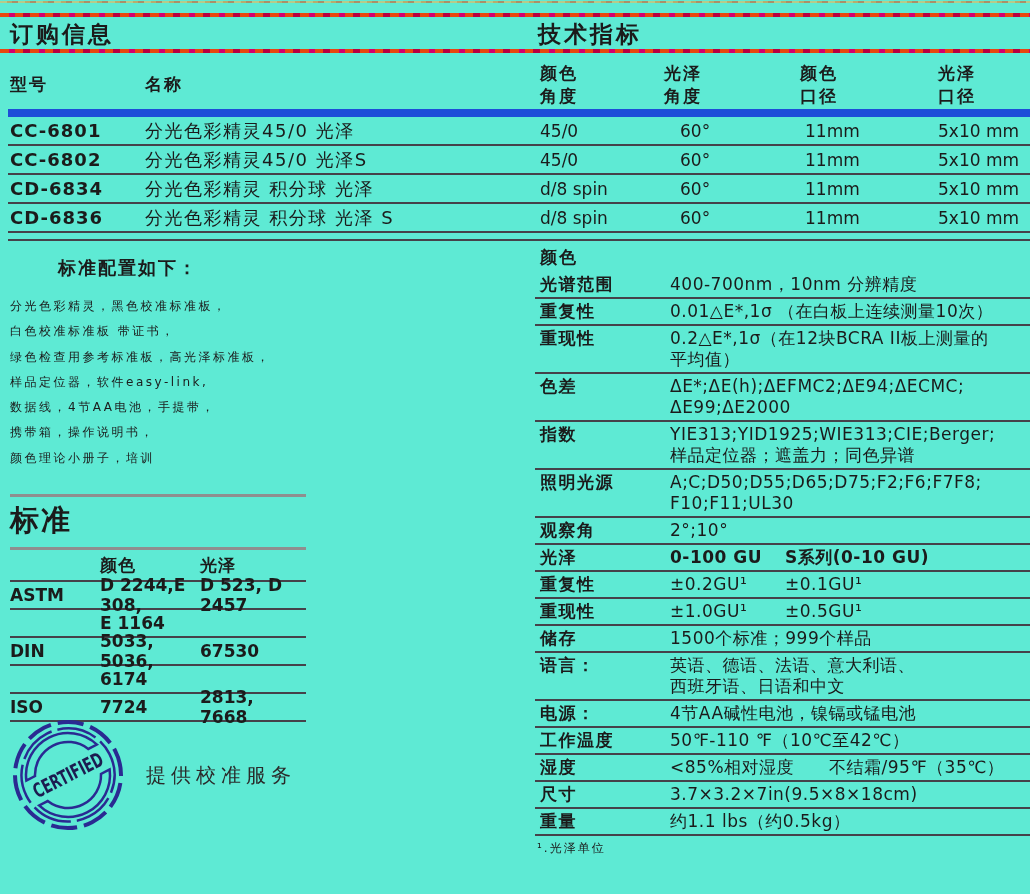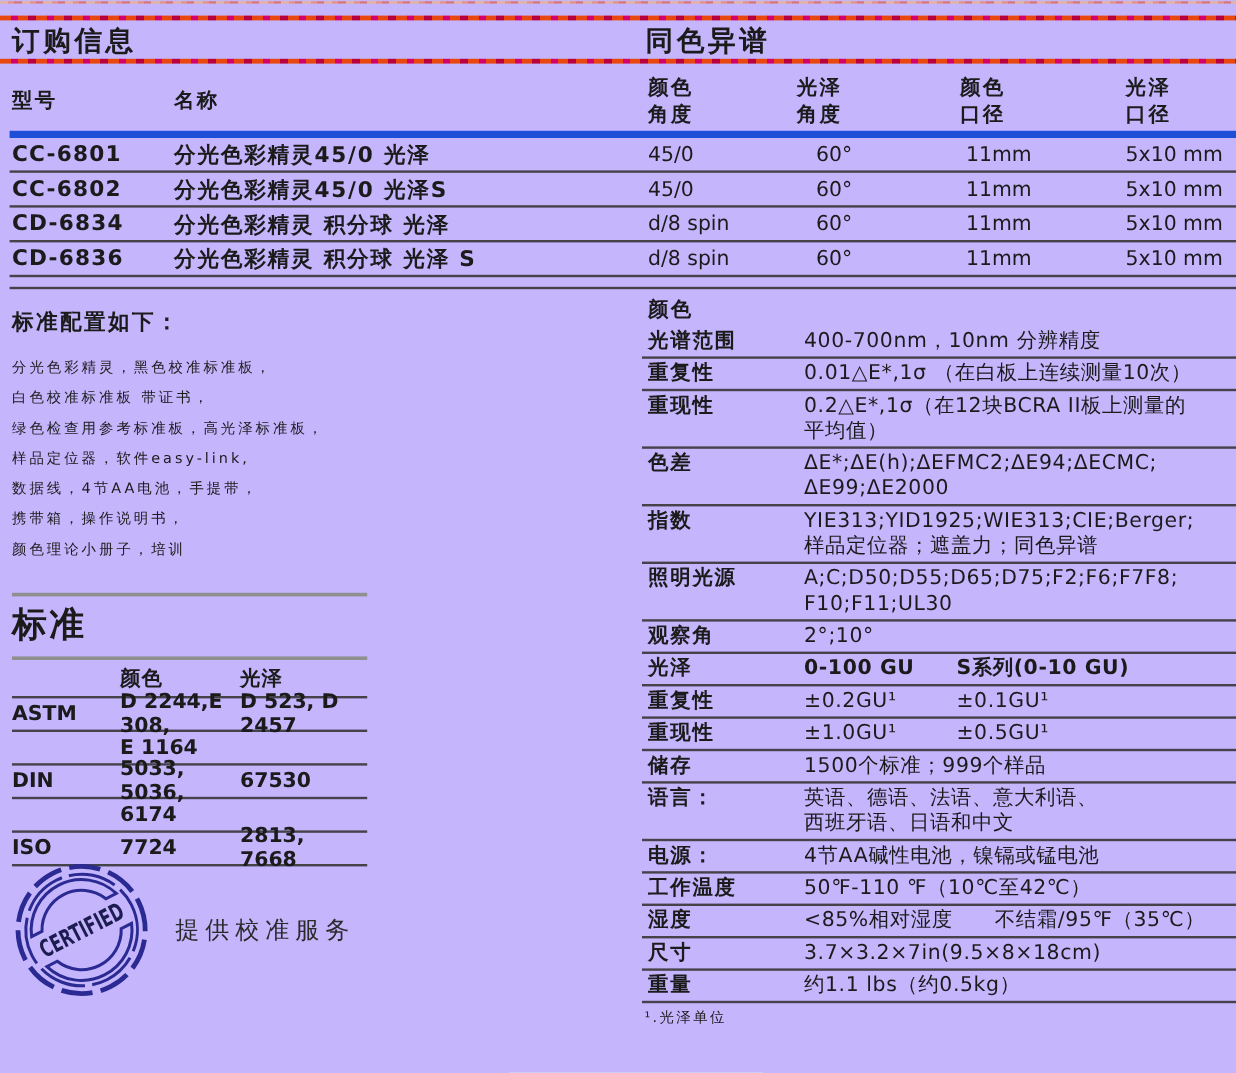--- a/index.html
+++ b/index.html
@@ -1,76 +1,76 @@
 <!DOCTYPE html>
 <html><head>
 <meta charset="utf-8">
 <style>
   html,body{margin:0;padding:0;background:#e9e9e9;}
   .page{
-    position:relative;width:1030px;height:894px;background:#c4b5fd;
+    position:relative;width:1030px;height:894px;background:#5eead4;
     font-family:"DejaVu Sans","Liberation Sans",sans-serif;color:#1b1b1b;
     overflow:hidden;margin:0 auto;
   }
   
   .dashline{position:absolute;left:0;width:1030px;height:4px;
     background:repeating-linear-gradient(90deg,#e8470f 0 9px,#d4006e 9px 15px,#e8470f 15px 23px,#b8003f 23px 30px);}
   .topedge{position:absolute;left:0;top:1px;width:1030px;height:2px;opacity:.55;
     background:repeating-linear-gradient(90deg,#ffb24d 0 7px,#ff7a1a 7px 12px,#e8470f 12px 18px);}
   .headline{position:absolute;font-size:23px;font-weight:bold;letter-spacing:3px;}
   
   .toptable{position:absolute;left:8px;top:60px;width:1022px;}
-  .tt-header{display:flex;height:49px;align-items:center;border-bottom:6px solid #1d4ed8;}
+  .tt-header{display:flex;height:49px;align-items:center;border-bottom:8px solid #1d4ed8;}
   .tt-row{display:flex;height:27px;align-items:center;border-bottom:2px solid #45424a;font-size:17px;}
   .c-model{flex:0 0 137px;padding-left:2px;font-weight:bold;font-size:18px;letter-spacing:1px;box-sizing:border-box;}
-  .c-name{flex:0 0 387px;font-weight:bold;font-size:18px;letter-spacing:1.5px;box-sizing:border-box;}
+  .c-name{flex:0 0 387px;font-weight:normal;font-size:18px;letter-spacing:1.5px;box-sizing:border-box;}
   .c-ca{flex:0 0 132px;padding-left:8px;box-sizing:border-box;}
   .c-ga{flex:0 0 133px;padding-left:16px;box-sizing:border-box;}
   .c-cap{flex:0 0 133px;padding-left:8px;box-sizing:border-box;}
   .c-gap{flex:1;padding-left:8px;box-sizing:border-box;}
   .tt-header .hcell{font-weight:bold;font-size:17px;line-height:23px;white-space:pre-line;letter-spacing:2px;}
   .tt-header .c-ga{padding-left:0;}
   .tt-header .c-cap{padding-left:3px;}
   .fullsep{position:absolute;left:8px;top:239px;width:1022px;height:2px;background:#45424a;}
   
   .config{position:absolute;left:10px;top:256px;width:505px;}
-  .config-title{font-weight:bold;font-size:18px;letter-spacing:2px;margin-bottom:14px;}
+  .config-title{font-weight:bold;font-size:18px;letter-spacing:2px;margin-bottom:14px;margin-left:48px;}
   .config-line{font-size:12px;line-height:25.3px;letter-spacing:2.5px;}
   
   .standards{position:absolute;left:10px;top:494px;width:296px;}
   .gbar{height:3px;background:#8f8f8f;}
   .std-title{font-size:29px;font-weight:bold;letter-spacing:2px;padding:4px 0 6px 0;}
   .std-head{display:flex;height:30px;align-items:center;border-bottom:2px solid #45424a;font-weight:bold;font-size:17px;letter-spacing:1px;}
   .std-row{display:flex;height:26px;align-items:center;border-bottom:2px solid #45424a;font-weight:bold;font-size:17px;}
   .sc-org{flex:0 0 90px;}
   .sc-color{flex:0 0 100px;}
   .sc-gloss{flex:1;}
   
   .stamp{position:absolute;left:8px;top:716px;}
   .calib-note{position:absolute;left:146px;top:762px;font-size:20px;letter-spacing:5px;color:#2a2a2a;}
   
   .speclist{position:absolute;left:535px;top:243px;width:495px;}
   .spec-section{font-weight:bold;font-size:17px;letter-spacing:2px;padding:3px 0 3px 5px;}
   .spec-row{position:relative;display:flex;border-bottom:2px solid #45424a;padding:2px 0 2px 5px;font-size:17px;line-height:21px;}
   .s-label{flex:0 0 130px;font-weight:bold;letter-spacing:1.5px;}
   .s-val{white-space:pre-line;letter-spacing:.5px;flex:1;}
-  .s-val2{position:absolute;left:262px;top:2px;letter-spacing:.5px;}
+  .s-val2{position:absolute;left:250px;top:2px;letter-spacing:.5px;}
   .bold-vals .s-val,.bold-vals .s-val2{font-weight:bold;}
   .spec-footnote{font-size:12px;letter-spacing:2px;padding:4px 0 0 2px;}
 </style>
 </head>
 <body>
 
 <div class="page">
 
   <div class="topedge"></div>
   <div class="dashline" style="top:13px;"></div>
 
   <div class="headline" style="left:10px;top:19px;">订购信息</div>
-  <div class="headline" style="left:538px;top:19px;">同色异谱</div>
+  <div class="headline" style="left:538px;top:19px;">技术指标</div>
 
   <div class="dashline" style="top:49px;"></div>
 
   <div class="toptable">
     <div class="tt-header">
       <div class="c-model hcell">型号</div>
       <div class="c-name hcell">名称</div>
       <div class="c-ca hcell">颜色
 角度</div>
       <div class="c-ga hcell">光泽

